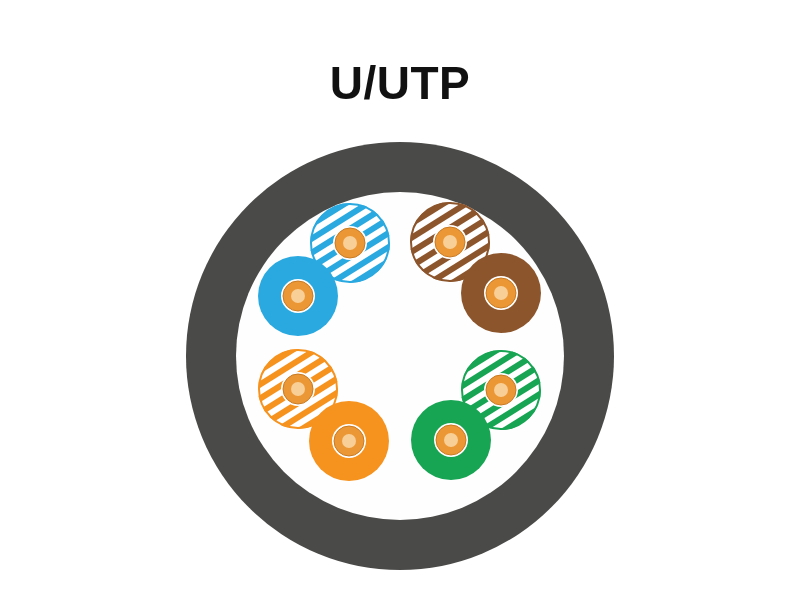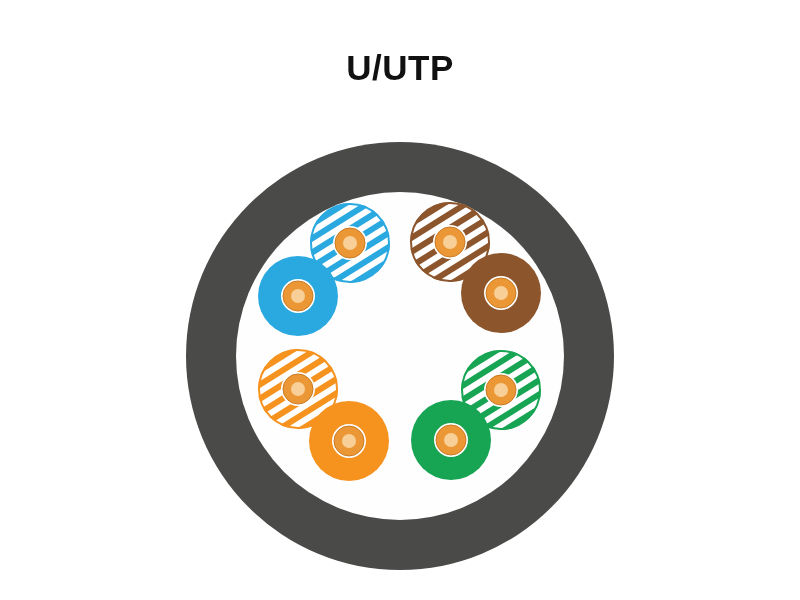--- a/index.html
+++ b/index.html
@@ -6,26 +6,26 @@
   body {
     width: 800px;
     height: 600px;
     background: #ffffff;
     position: relative;
     overflow: hidden;
     font-family: "Liberation Sans", sans-serif;
   }
   .title {
     position: absolute;
-    top: 48px;
+    top: 56px;
     left: 0;
     width: 800px;
     margin: 0;
     text-align: center;
-    font-size: 35px;
+    font-size: 46px;
     font-weight: 700;
     color: #111111;
     letter-spacing: 0.5px;
   }
   #cable-svg {
     position: absolute;
     left: 0;
     top: 0;
   }
 </style>

